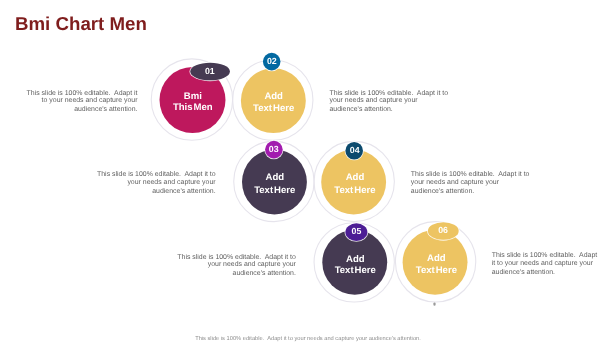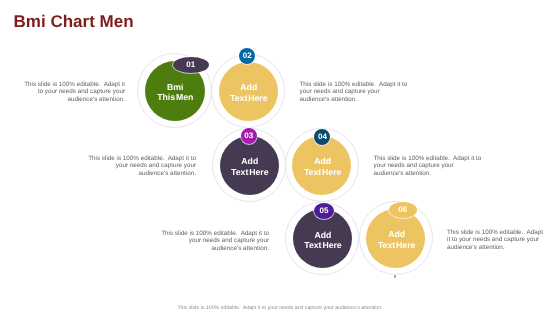--- a/index.html
+++ b/index.html
@@ -26,21 +26,21 @@
 
   <div class="desc" style="left:23px;top:81.2px;width:102px;text-align:right;">This slide is 100% editable.  Adapt it to your needs and capture your audience's attention.</div>
   <div class="desc" style="left:299.5px;top:81.2px;width:110px;text-align:left;">This slide is 100% editable.  Adapt it to your needs and capture your audience's attention.</div>
   <div class="desc" style="left:86px;top:155.1px;width:110px;text-align:right;">This slide is 100% editable.  Adapt it to your needs and capture your audience's attention.</div>
   <div class="desc" style="left:373.5px;top:155.1px;width:110px;text-align:left;">This slide is 100% editable.  Adapt it to your needs and capture your audience's attention.</div>
   <div class="desc" style="left:159px;top:230.2px;width:110px;text-align:right;">This slide is 100% editable.  Adapt it to your needs and capture your audience's attention.</div>
   <div class="desc" style="left:447px;top:229.1px;width:96px;text-align:left;">This slide is 100% editable.  Adapt it to your needs and capture your audience's attention.</div>
 
   <div class="node" style="left:174.5px;top:90.5px;">
     <div class="ring" style="left:-37.9px;top:-37.9px;width:75.8px;height:75.8px;"></div>
-    <div class="core" style="left:-30px;top:-30px;width:60px;height:60px;background:#4d7c0f;">
+    <div class="core" style="left:-30px;top:-30px;width:60px;height:60px;background:#be185d;">
       <div>Bmi</div>
       <div>This Men</div>
     </div>
     <div class="badge" style="left:-1.75px;top:-43.7px;width:36px;height:16px;background:#453a52;margin-top:10px;">
       <span>01</span>
     </div>
   </div>
 
   <div class="node" style="left:248px;top:91px;">
     <div class="ring" style="left:-36.8px;top:-36.8px;width:73.6px;height:73.6px;"></div>

